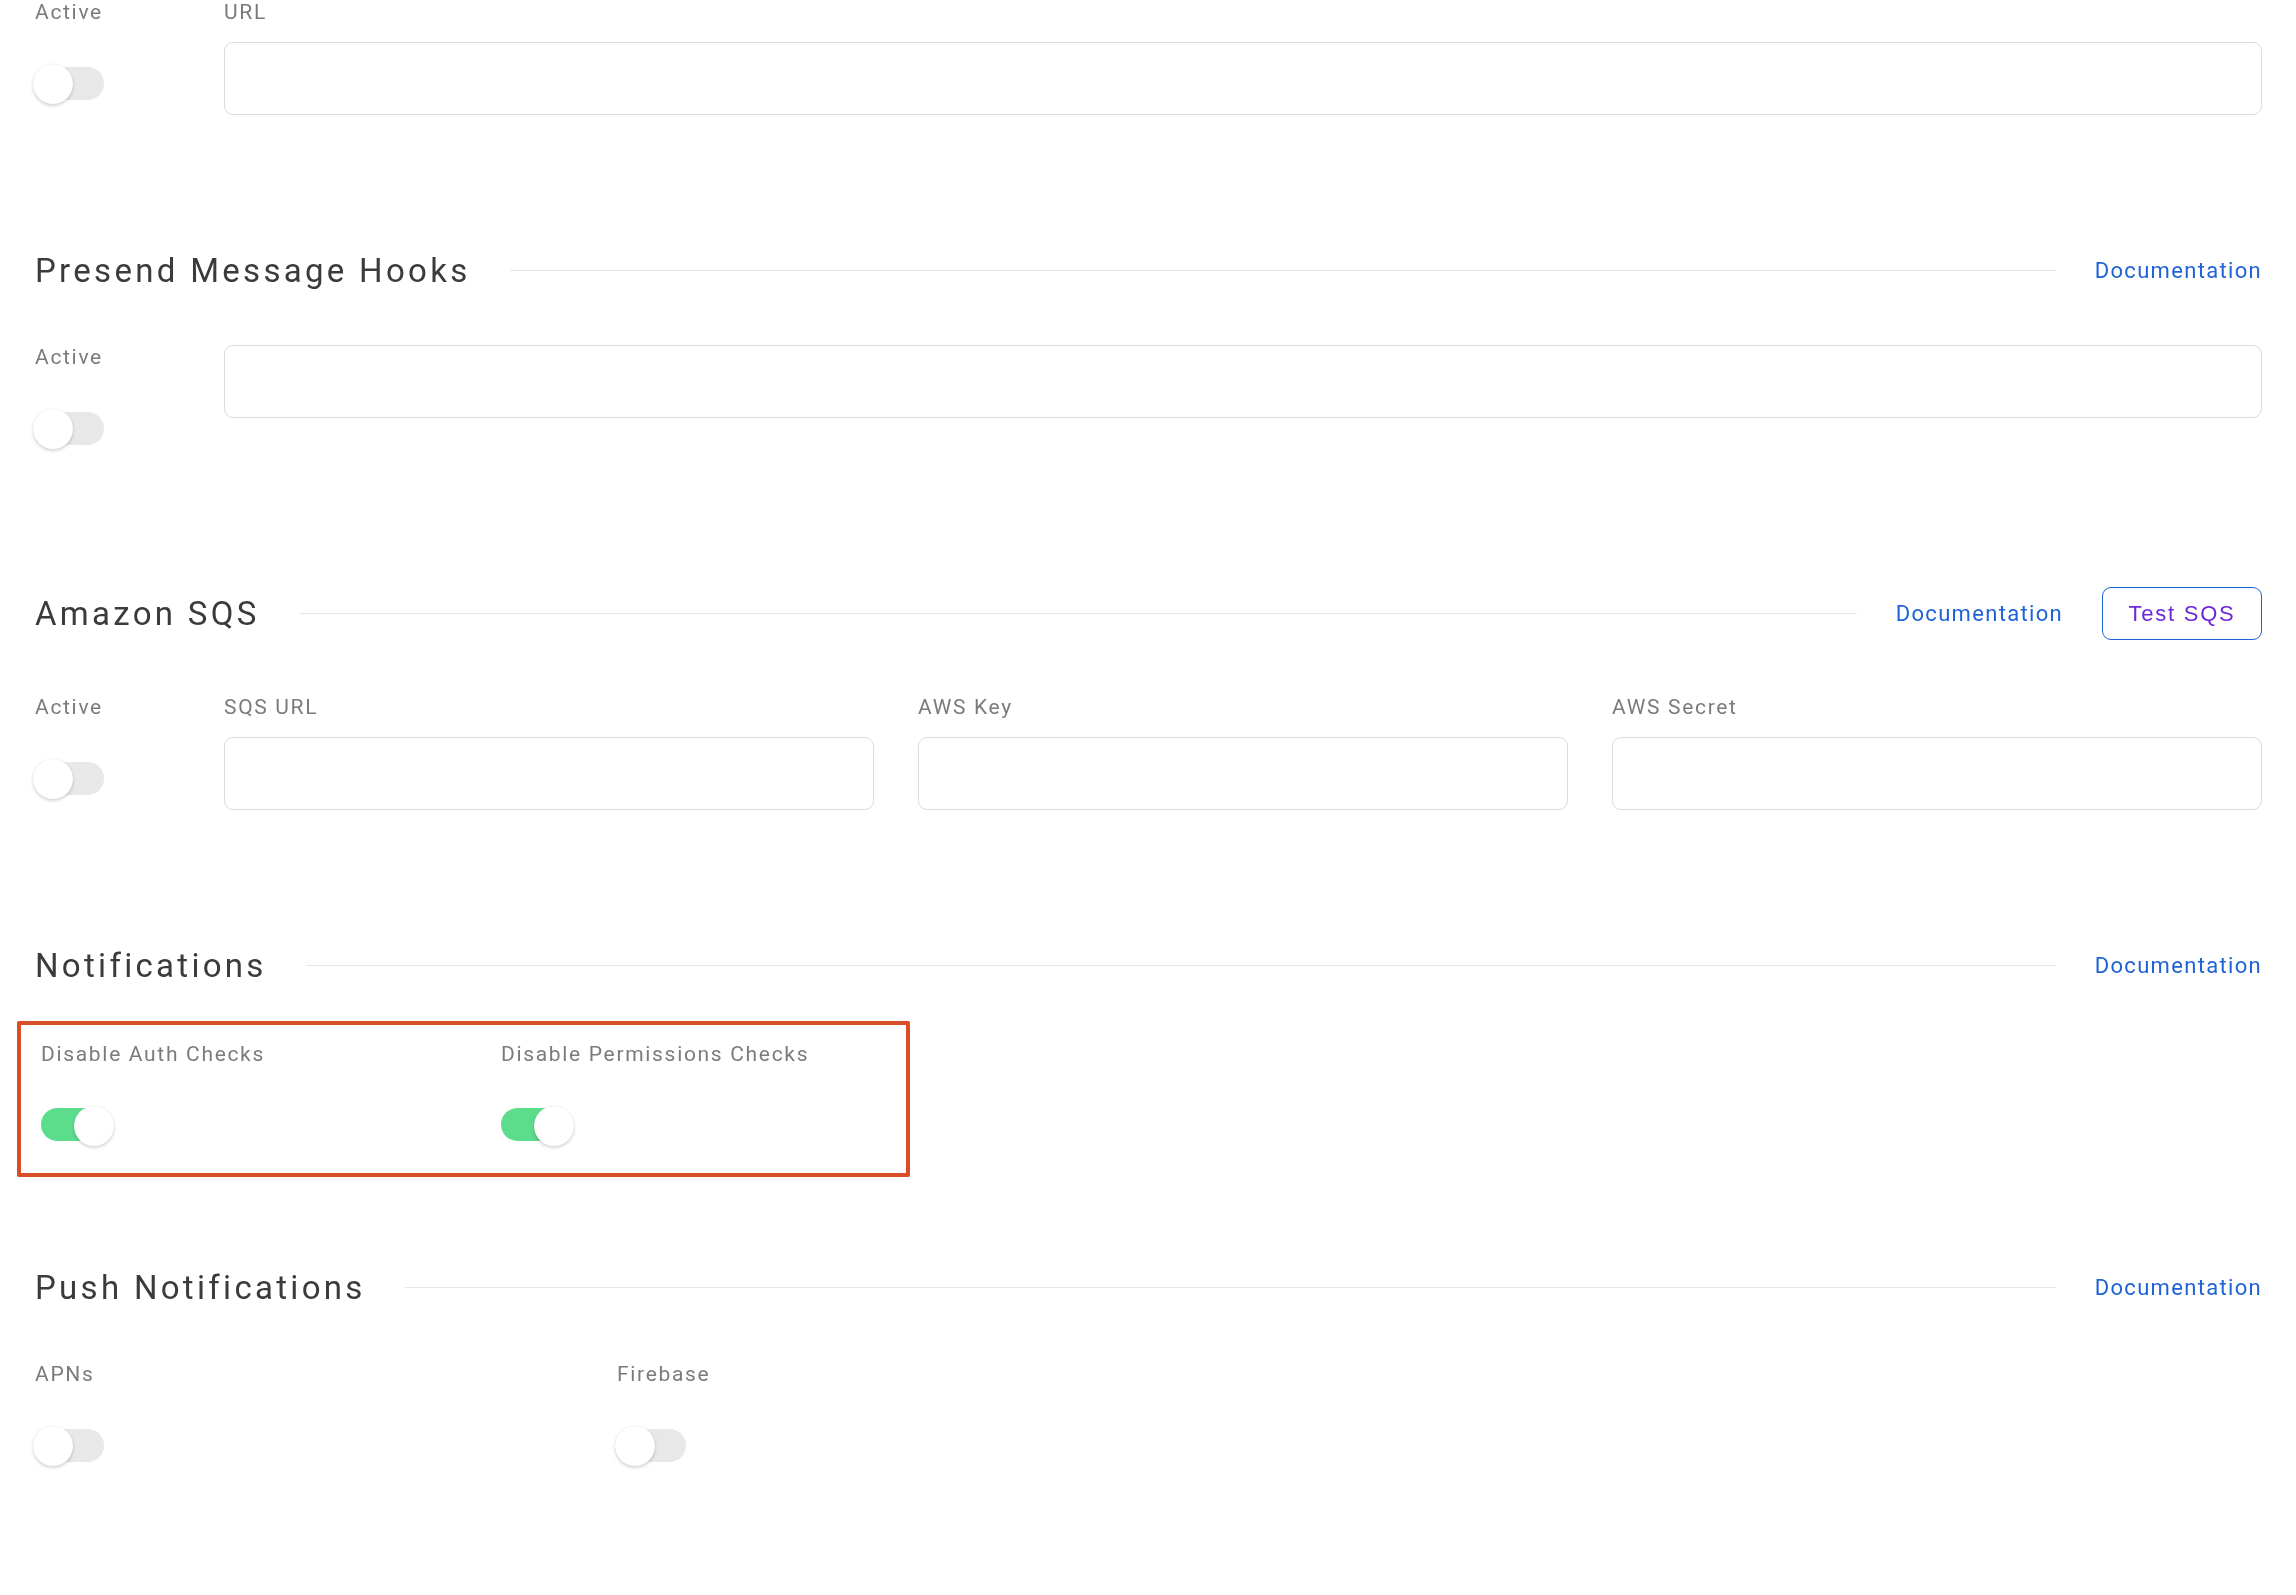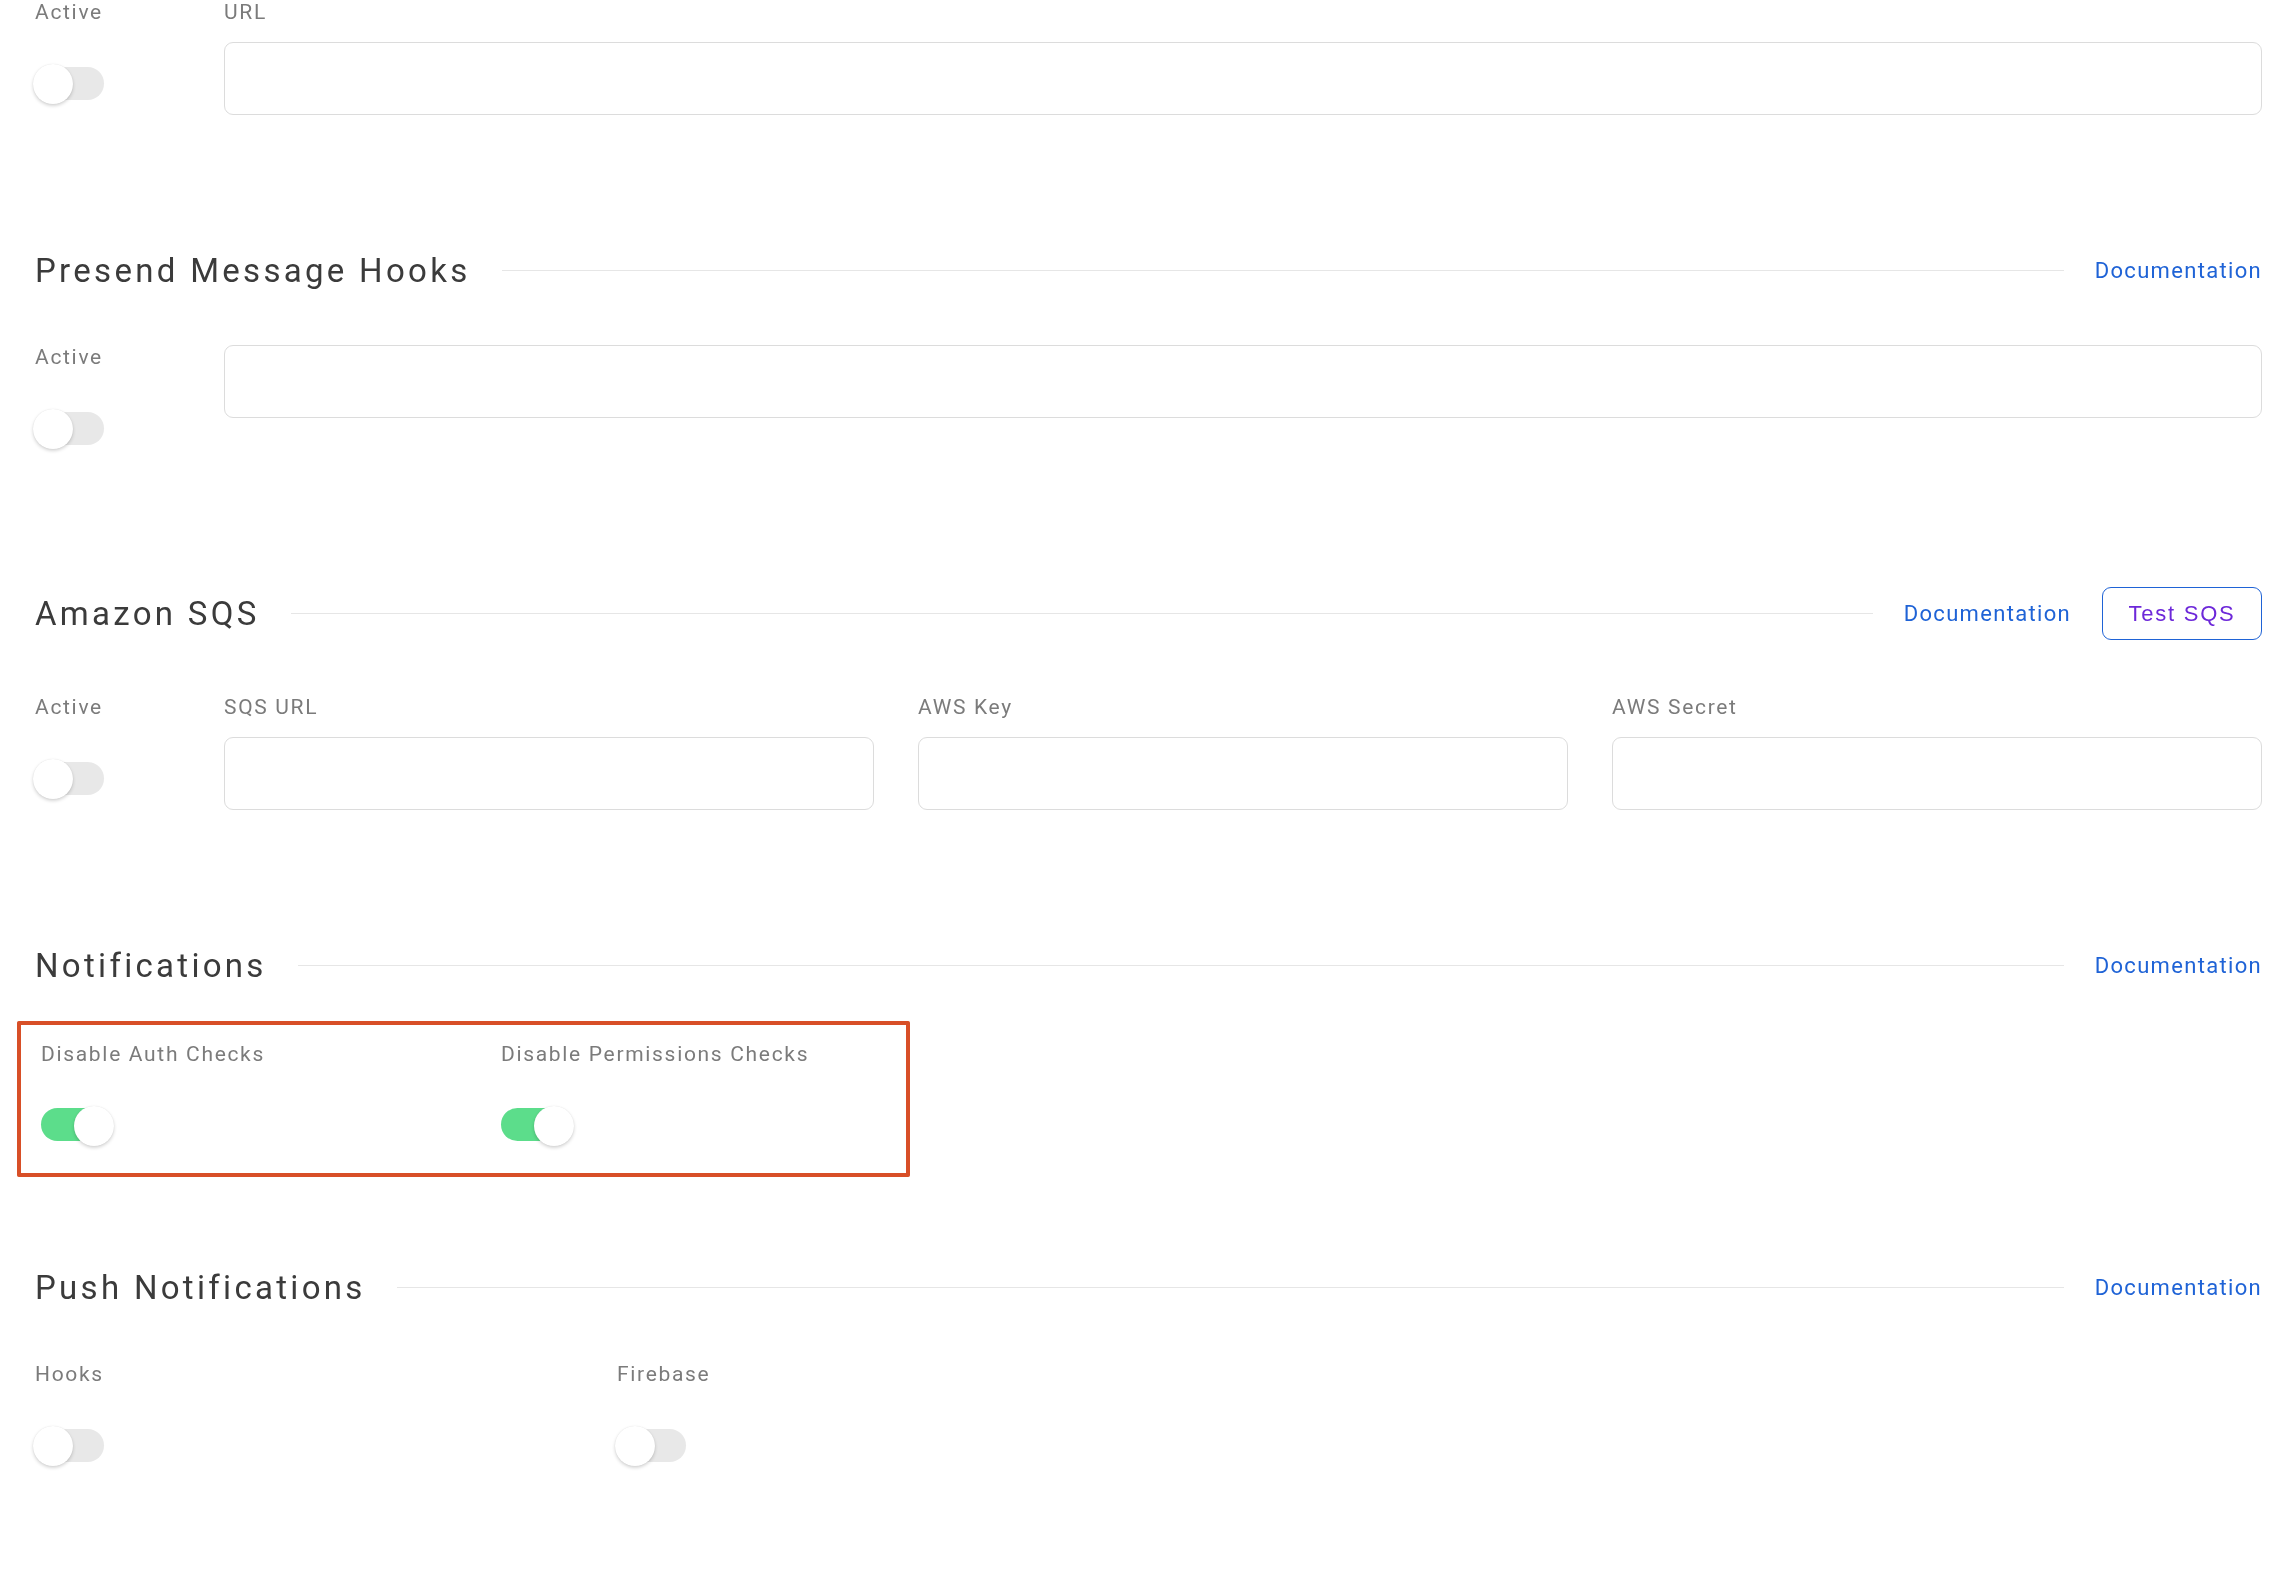--- a/index.html
+++ b/index.html
@@ -67,21 +67,21 @@
     background: #ffffff;
     box-shadow: 0 1.8px 3.6px rgba(0,0,0,0.18), 0 0 0.9px rgba(0,0,0,0.1);
   }
   .toggle.off .knob { left: -1.8px; }
   .toggle.on  .knob { left: 33px; }
 
   
   .sect {
     display: flex;
     align-items: center;
-    gap: 31px;
+    gap: 39px;
   }
   .sect-title {
     font-size: 33px;
     color: #3b3b3b;
     letter-spacing: 0.1em;
     font-weight: 400;
     white-space: nowrap;
   }
   .sect-rule {
     flex: 1 1 auto;
@@ -243,21 +243,21 @@
   <div class="sect">
     <div class="sect-title">Push Notifications</div>
     <div class="sect-rule"></div>
     <a class="doc-link">Documentation</a>
   </div>
 
   <div class="gap-md"></div>
 
   <div class="cols" style="gap:509px;">
     <div class="col">
-      <div class="flabel">Hooks</div>
+      <div class="flabel">APNs</div>
       <div class="gap-sm"></div>
       <div class="toggle off">
         <div class="track"></div>
           <div class="knob"></div>
       </div>
     </div>
     <div class="col">
       <div class="flabel">Firebase</div>
       <div class="gap-sm"></div>
       <div class="toggle off">

